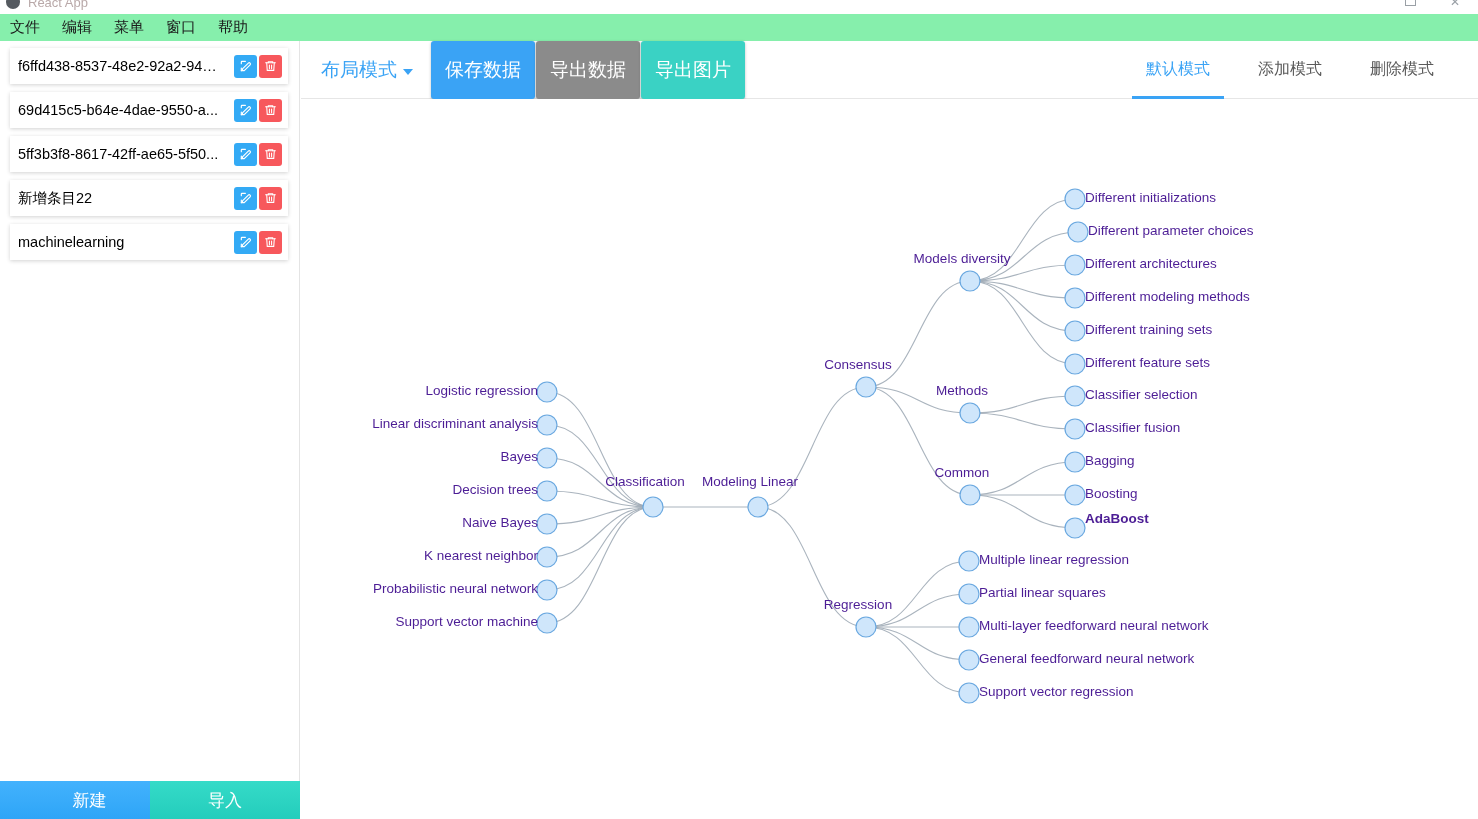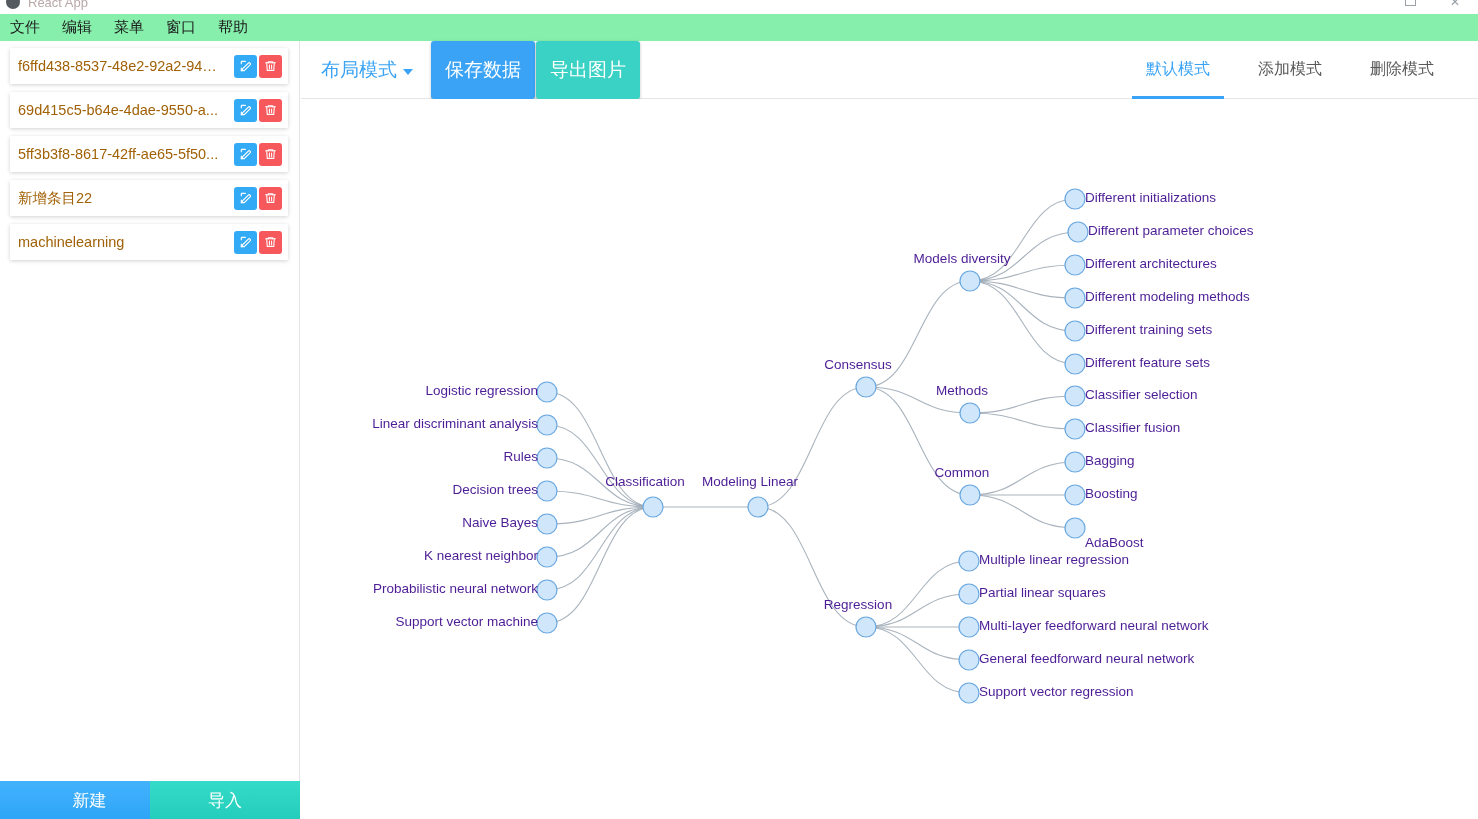--- a/index.html
+++ b/index.html
@@ -36,21 +36,21 @@
     position:absolute; left:0; top:41px; width:300px; height:778px;
     background:#ffffff; border-right:1px solid #e4e4e4;
   }
   .list{ position:absolute; left:0; top:7px; width:292px; }
   .list-item{
     position:relative; height:36px; margin:0 0 8px 10px; width:278px;
     background:#fff; box-shadow:0 1px 4px rgba(0,0,0,.18);
     display:flex; align-items:center; padding-left:8px;
   }
   .li-text{
-    flex:1 1 auto; font-size:14.5px; color:#a16207; white-space:nowrap;
+    flex:1 1 auto; font-size:14.5px; color:#000000; white-space:nowrap;
     overflow:hidden; text-overflow:ellipsis; padding-right:14px;
   }
   .li-btns{ flex:0 0 auto; display:flex; height:100%; }
   .ibtn{
     width:23px; height:23px; display:flex; align-items:center; justify-content:center;
     align-self:center; border-radius:3px; cursor:pointer;
   }
   .ibtn.edit{ background:#33aaf5; margin-right:2px; }
   .ibtn.del{ background:#f7585c; margin-right:6px; }
   .ibtn svg{ display:block; }
@@ -240,20 +240,21 @@
     </div>
   </div>
 
   <div class="toolbar">
     <div class="layout-mode">
       <span>布局模式</span>
       <span class="chev"></span>
     </div>
     <div class="tbtns">
       <div class="tbtn save">保存数据</div>
+      <div class="tbtn export-data">导出数据</div>
       <div class="tbtn export-img">导出图片</div>
     </div>
     <div class="modes">
       <div class="mode active">默认模式</div>
       <div class="mode">添加模式</div>
       <div class="mode">删除模式</div>
     </div>
   </div>
 
   <div class="canvas" id="canvas">
@@ -322,37 +323,37 @@
       </svg>
   <div class="nlabel" style="left: 449px; top: 375px; transform: translateX(-50%);">Modeling Linear</div>
       <div class="nlabel" style="left: 344px; top: 375px; transform: translateX(-50%);">Classification</div>
       <div class="nlabel" style="left: 557px; top: 258px; transform: translateX(-50%);">Consensus</div>
       <div class="nlabel" style="left: 557px; top: 498px; transform: translateX(-50%);">Regression</div>
       <div class="nlabel" style="left: 661px; top: 152px; transform: translateX(-50%);">Models diversity</div>
       <div class="nlabel" style="left: 661px; top: 284px; transform: translateX(-50%);">Methods</div>
       <div class="nlabel" style="left: 661px; top: 366px; transform: translateX(-50%);">Common</div>
       <div class="nlabel l" style="right: 940px; top: 284px;">Logistic regression</div>
       <div class="nlabel l" style="right: 940px; top: 317px;">Linear discriminant analysis</div>
-      <div class="nlabel l" style="right: 940px; top: 350px;">Rules</div>
+      <div class="nlabel l" style="right: 940px; top: 350px;">Bayes</div>
       <div class="nlabel l" style="right: 940px; top: 383px;">Decision trees</div>
       <div class="nlabel l" style="right: 940px; top: 416px;">Naive Bayes</div>
       <div class="nlabel l" style="right: 940px; top: 449px;">K nearest neighbor</div>
       <div class="nlabel l" style="right: 940px; top: 482px;">Probabilistic neural network</div>
       <div class="nlabel l" style="right: 940px; top: 515px;">Support vector machine</div>
       <div class="nlabel" style="left: 784px; top: 91px;">Different initializations</div>
       <div class="nlabel" style="left: 787px; top: 124px;">Different parameter choices</div>
       <div class="nlabel" style="left: 784px; top: 157px;">Different architectures</div>
       <div class="nlabel" style="left: 784px; top: 190px;">Different modeling methods</div>
       <div class="nlabel" style="left: 784px; top: 223px;">Different training sets</div>
       <div class="nlabel" style="left: 784px; top: 256px;">Different feature sets</div>
       <div class="nlabel" style="left: 784px; top: 288px;">Classifier selection</div>
       <div class="nlabel" style="left: 784px; top: 321px;">Classifier fusion</div>
       <div class="nlabel" style="left: 784px; top: 354px;">Bagging</div>
       <div class="nlabel" style="left: 784px; top: 387px;">Boosting</div>
-      <div class="nlabel" style="left: 784px; top: 436px;">AdaBoost</div>
+      <div class="nlabel" style="left: 784px; top: 412px; font-weight: bold;">AdaBoost</div>
       <div class="nlabel" style="left: 678px; top: 453px;">Multiple linear regression</div>
       <div class="nlabel" style="left: 678px; top: 486px;">Partial linear squares</div>
       <div class="nlabel" style="left: 678px; top: 519px;">Multi-layer feedforward neural network</div>
       <div class="nlabel" style="left: 678px; top: 552px;">General feedforward neural network</div>
       <div class="nlabel" style="left: 678px; top: 585px;">Support vector regression</div>
     </div>
 
 </div>
 
 </body></html>

